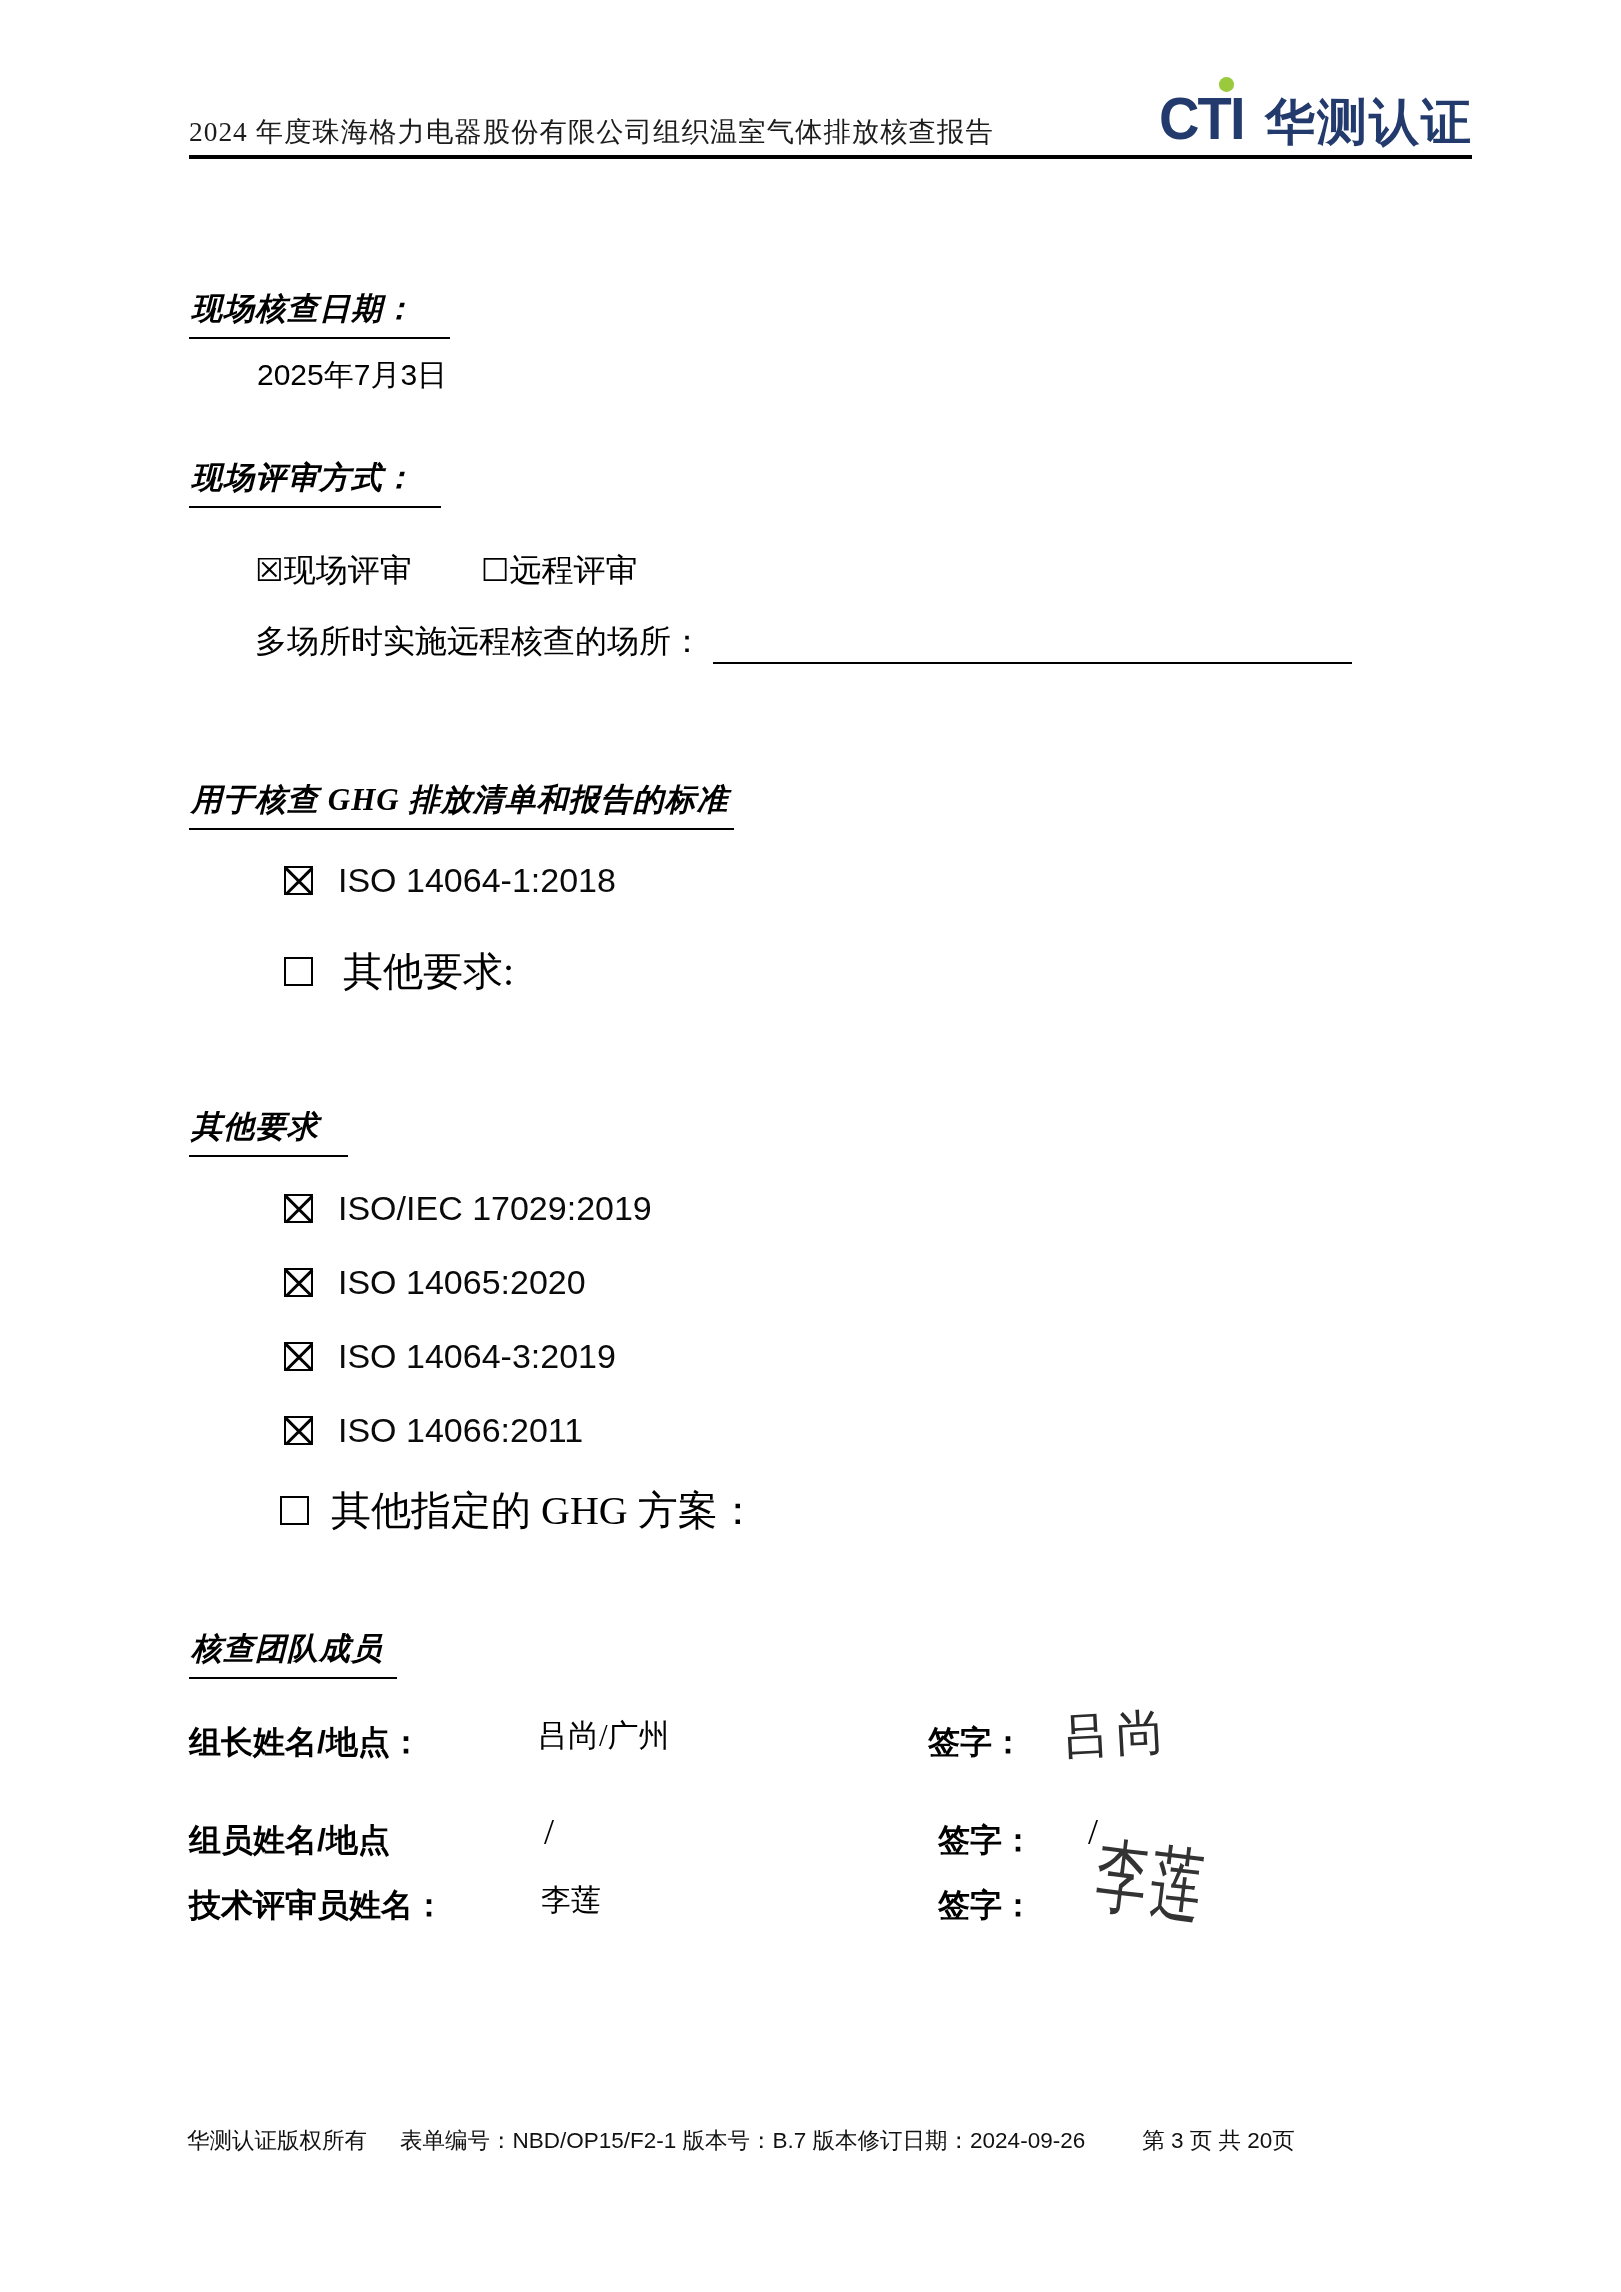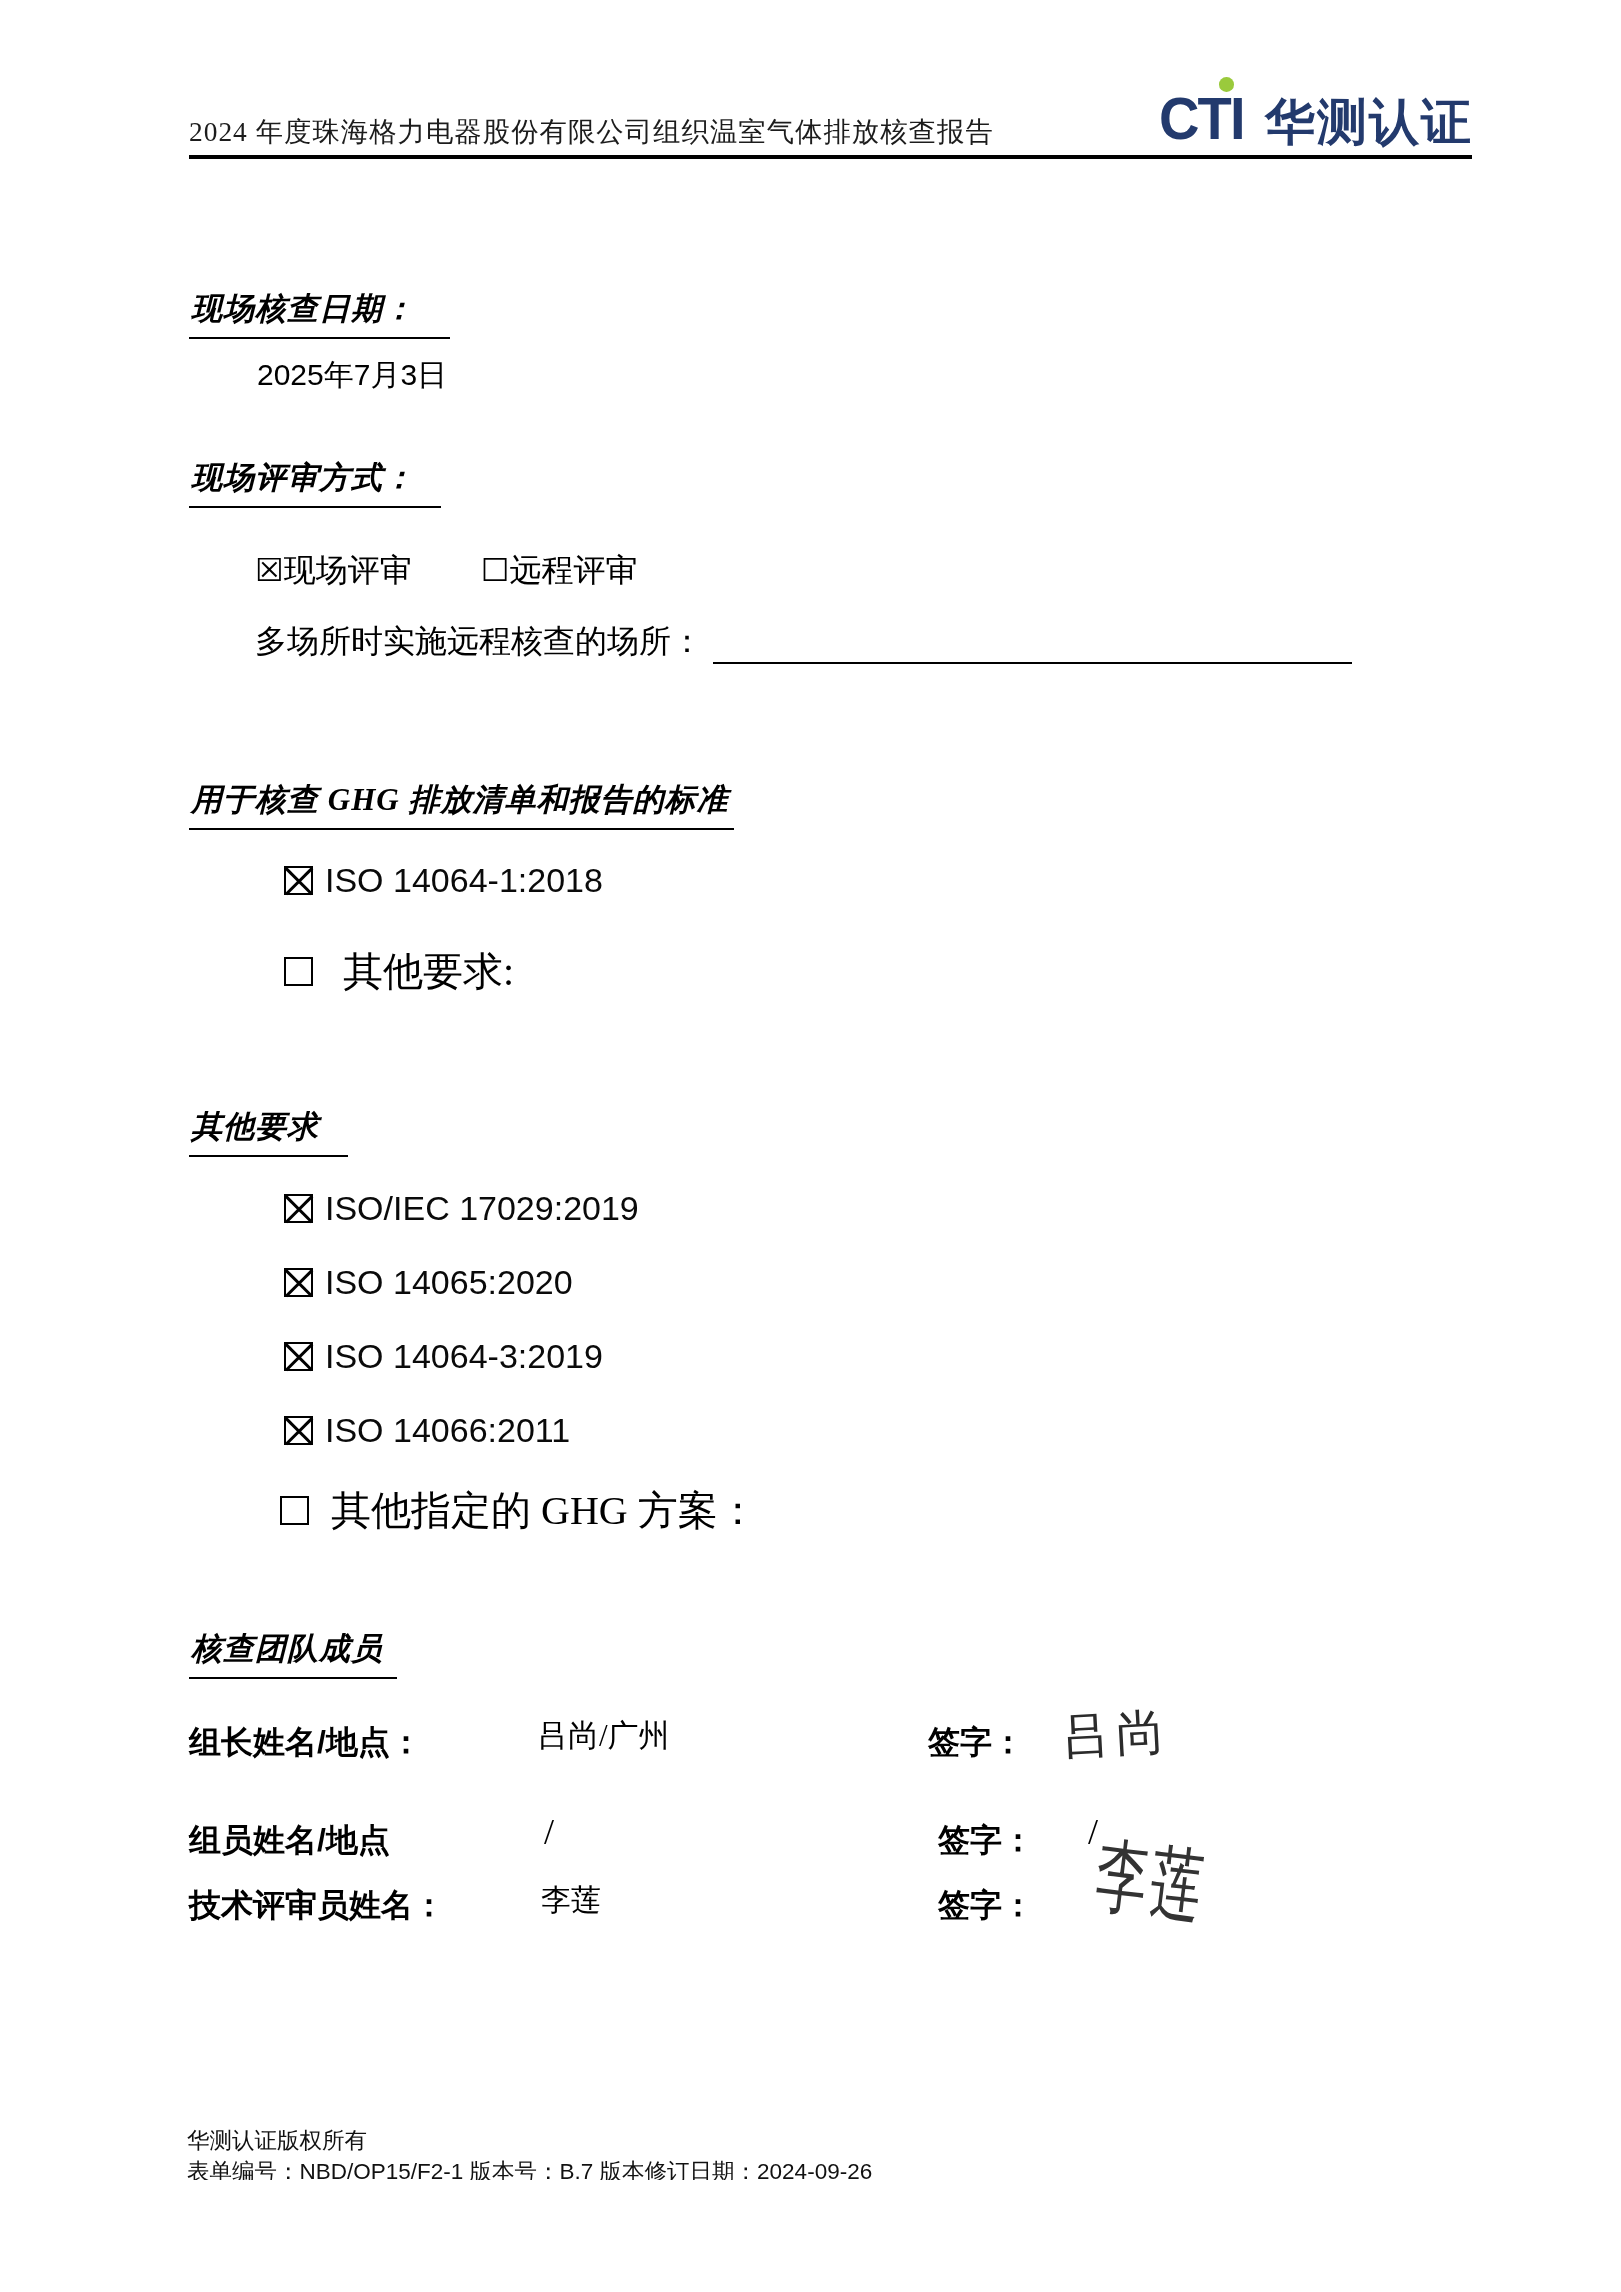--- a/index.html
+++ b/index.html
@@ -20,36 +20,36 @@
   .sec-title.t2{padding-right:25.5px;font-family:Liberation Serif, serif;}
   .sec-title.t3{padding-right:5.9px;}
   .sec-title.t4{padding-right:29px;}
   .sec-title.t5{padding-right:13.7px;}
   
   .serif33{font-size:32px;white-space:nowrap;}
   .date-value{font-family:"Liberation Sans","DejaVu Sans",sans-serif;font-weight:normal;font-size:30px;white-space:nowrap;}
   .chk-glyph{font-family:"DejaVu Sans",sans-serif;font-size:32px;}
   .blank-line{display:inline-block;width:639px;height:37px;border-bottom:2.5px solid #000;margin-left:9.8px;vertical-align:bottom;}
   
-  .iso-row{display:flex;align-items:center;gap:12px;white-space:nowrap;}
+  .iso-row{display:flex;align-items:center;gap:25px;white-space:nowrap;}
   .cbx{width:29px;height:29px;border:2px solid #000;position:relative;flex:none;box-sizing:border-box;}
   .cbx.checked::before,.cbx.checked::after{content:"";position:absolute;left:50%;top:50%;
         width:37px;height:2.5px;background:#000;}
   .cbx.checked::before{transform:translate(-50%,-50%) rotate(45deg);}
   .cbx.checked::after{transform:translate(-50%,-50%) rotate(-45deg);}
   .iso-label{font-family:"Liberation Sans","DejaVu Sans",sans-serif;font-size:34px;color:#0a0a0a;}
   .serif-label{font-family:"Liberation Serif","DejaVu Serif",serif;font-size:40px;}
   
   .team-label{font-family:"Liberation Sans","DejaVu Sans",sans-serif;font-weight:bold;font-size:32px;white-space:nowrap;}
   .team-value{font-size:31px;white-space:nowrap;}
   .hand{font-size:49px;color:#2b2b2b;white-space:nowrap;transform:rotate(-3deg);letter-spacing:5.9px;}
   .hand2{font-size:61px;color:#333;white-space:nowrap;transform:rotate(7deg) scale(.85,1.3);letter-spacing:3.9px;}
   
-  .footer{display:flex;align-items:flex-start;font-family:"Liberation Sans","DejaVu Sans",sans-serif;
-          font-size:22.5px;color:#111;white-space:nowrap;flex-direction:column;}
+  .footer{display:flex;align-items:flex-end;font-family:"Liberation Sans","DejaVu Sans",sans-serif;
+          font-size:22.5px;color:#111;white-space:nowrap;}
   .footer .gap1{display:inline-block;width:33px;}
   .footer .gap2{display:inline-block;width:57px;}
 </style>
 </head>
 <body>
 
 <div class="page">
 
   <div class="abs header-title" style="left:189px;top:114px">2024 年度珠海格力电器股份有限公司组织温室气体排放核查报告</div>
 

